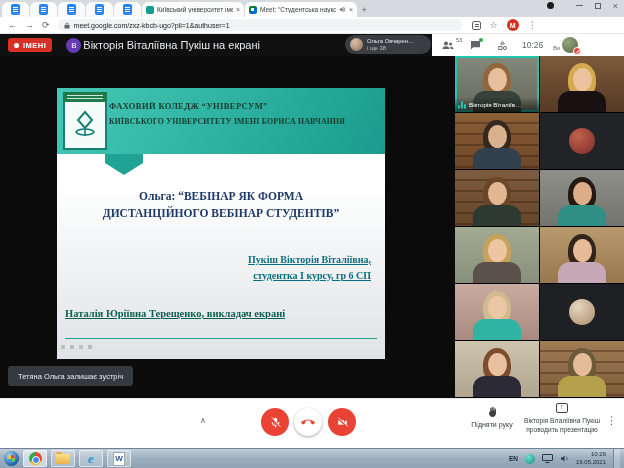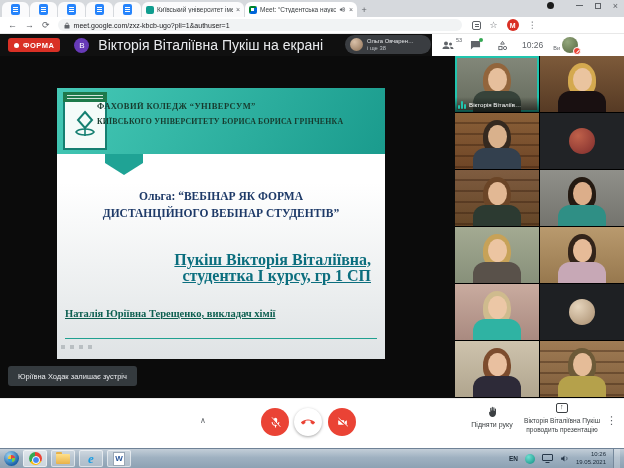--- a/index.html
+++ b/index.html
@@ -47,21 +47,21 @@
   .kebab{font-size:9px;color:#5f6368;line-height:1;}
 
   
   .meethead{position:absolute;left:0;top:34px;width:624px;height:22px;background:#101010;display:flex;align-items:center;}
   .recpill{margin-left:8px;height:14px;background:#d93025;border-radius:3px;display:flex;align-items:center;gap:4px;
     padding:0 6px;}
   .recpill .dot{width:5px;height:5px;border-radius:50%;background:#fff;}
   .recpill .txt{color:#fff;font-size:7.5px;font-weight:bold;letter-spacing:.5px;}
   .presavatar{width:15px;height:15px;border-radius:50%;background:#673ab7;color:#fff;font-size:8px;
     display:flex;align-items:center;justify-content:center;margin-left:14px;}
-  .banner{color:#e8eaed;font-size:14px;margin-left:9px;white-space:nowrap;}
+  .banner{color:#e8eaed;font-size:11px;margin-left:2px;white-space:nowrap;}
   .headwhite{position:absolute;left:432px;top:0;width:192px;height:22px;background:#ffffff;display:flex;align-items:center;}
   .peoplewrap{position:relative;margin-left:10px;}
   .count{position:absolute;right:-8px;top:-3px;font-size:5.5px;color:#5f6368;}
   .chatwrap{position:relative;margin-left:16px;}
   .greendot{position:absolute;right:-2px;top:-2px;width:4px;height:4px;border-radius:50%;background:#34a853;}
   .actwrap{margin-left:16px;}
   .htime{margin-left:14px;font-size:8.5px;color:#5f6368;}
   .youwrap{margin-left:10px;display:flex;align-items:flex-end;gap:2px;position:relative;}
   .youlbl{font-size:5.5px;color:#5f6368;margin-bottom:2px;}
   .youav{width:16px;height:16px;border-radius:50%;background:radial-gradient(circle at 35% 30%,#93a77c,#55663f);}
@@ -80,27 +80,27 @@
   .slide{position:absolute;left:57px;top:32px;width:328px;height:271px;background:linear-gradient(180deg,#ffffff 35%,#e9eced 80%,#dfe3e5);overflow:hidden;}
   .band{position:absolute;left:0;top:0;width:328px;height:66px;background:linear-gradient(120deg,#45c9b6,#1a9b8d);}
   .pointer-rect{position:absolute;left:48px;top:66px;width:38px;height:9px;background:#1fa395;}
   .pointer-tri{position:absolute;left:48px;top:75px;width:0;height:0;border-left:19px solid transparent;
     border-right:19px solid transparent;border-top:12px solid #1fa395;}
   .logo{position:absolute;left:6px;top:4px;width:44px;height:58px;display:flex;flex-direction:column;}
   .logotop{height:10px;background:#1e7a4b;position:relative;}
   .logotop::after{content:"";position:absolute;left:4px;top:3px;width:36px;height:1px;background:rgba(255,255,255,.8);
     box-shadow:0 3px 0 rgba(255,255,255,.8);}
   .shield{flex:1;background:#f4fbf9;border:2px solid #157f71;border-top:none;display:flex;align-items:center;justify-content:center;}
-  .college{position:absolute;left:40px;top:13px;width:268px;font-family:"Liberation Serif",serif;color:#173a2d;}
+  .college{position:absolute;left:52px;top:13px;width:268px;font-family:"Liberation Serif",serif;color:#173a2d;}
   .college .c1{font-size:8.5px;font-weight:bold;letter-spacing:.4px;}
   .college .c2{font-size:7.8px;font-weight:bold;letter-spacing:.2px;margin-top:6px;}
   .topic{position:absolute;left:0;top:100px;width:328px;text-align:center;font-family:"Liberation Serif",serif;
     color:#1e3a68;font-weight:bold;font-size:11.5px;line-height:17px;}
   .author{position:absolute;right:14px;top:164px;text-align:right;font-family:"Liberation Serif",serif;
-    color:#0b6e7e;font-weight:bold;font-size:16px;line-height:16px;text-decoration:underline;}
+    color:#0b6e7e;font-weight:bold;font-size:10px;line-height:16px;text-decoration:underline;}
   .advisor{position:absolute;left:8px;top:220px;font-family:"Liberation Serif",serif;color:#0d5f50;
     font-weight:bold;font-size:10.5px;text-decoration:underline;}
   .rule{position:absolute;left:8px;right:8px;top:250px;height:1px;background:#20a090;}
   .slidenav{position:absolute;left:4px;top:257px;display:flex;gap:5px;}
   .slidenav i{width:4px;height:4px;background:#b9bfc2;display:block;}
   .toast{position:absolute;left:8px;top:310px;height:20px;background:#343a3e;border-radius:3px;display:flex;
     align-items:center;padding:0 10px;color:#e8eaed;font-size:7.5px;white-space:nowrap;}
 
   
   .grid{position:absolute;left:455px;top:56px;width:169px;height:342px;background:#000;
@@ -226,21 +226,21 @@
       <span class="transl"></span>
       <span class="star">☆</span>
       <span class="chravatar">M</span>
       <span class="kebab">⋮</span>
     </div>
   </div>
 
   <div class="meethead">
     <div class="recpill">
       <span class="dot"></span>
-      <span class="txt">ФОРМА</span>
+      <span class="txt">ІМЕНІ</span>
     </div>
     <span class="presavatar">В</span>
     <span class="banner">Вікторія Віталіївна Пукіш на екрані</span>
     <div class="pplpill">
       <span class="pillav"></span>
       <span class="pilltxt">
         <span class="l1">Ольга Овчарен…</span>
         <span class="l2">і ще 38</span>
       </span>
     </div>
@@ -284,42 +284,42 @@
         <div class="shield">
           <svg width="26" height="30" viewBox="0 0 26 30">
               <polygon points="13,2 20,10 13,18 6,10" fill="none" stroke="#157f71" stroke-width="2"></polygon>
               <path d="M4 22c3-4 15-4 18 0-3 4-15 4-18 0z" fill="none" stroke="#157f71" stroke-width="1.6"></path>
               <line x1="13" y1="18" x2="13" y2="26" stroke="#157f71" stroke-width="1.6"></line>
             </svg>
         </div>
       </div>
       <div class="college">
         <div class="c1">ФАХОВИЙ КОЛЕДЖ “УНІВЕРСУМ”</div>
-        <div class="c2">КИЇВСЬКОГО УНІВЕРСИТЕТУ БОРИСА БОРИСА ГРІНЧЕНКА</div>
+        <div class="c2">КИЇВСЬКОГО УНІВЕРСИТЕТУ ІМЕНІ БОРИСА НАВЧАННЯ</div>
       </div>
       <div class="pointer-rect"></div>
       <div class="pointer-tri"></div>
       <div class="topic">
         <div>Ольга: “ВЕБІНАР ЯК ФОРМА</div>
         <div>ДИСТАНЦІЙНОГО ВЕБІНАР СТУДЕНТІВ”</div>
       </div>
       <div class="author">
         <div>Пукіш Вікторія Віталіївна,</div>
-        <div>студентка І курсу, гр 1 СП</div>
-      </div>
-      <div class="advisor">Наталія Юріївна Терещенко, викладач хімії</div>
+        <div>студентка І курсу, гр 6 СП</div>
+      </div>
+      <div class="advisor">Наталія Юріївна Терещенко, викладач екрані</div>
       <div class="rule"></div>
       <div class="slidenav">
           <i></i>
           <i></i>
           <i></i>
           <i></i>
         </div>
     </div>
-    <div class="toast">Юріївна Ходак залишає зустріч</div>
+    <div class="toast">Тетяна Ольга залишає зустріч</div>
   </div>
 
   <aside class="grid">
       <div class="tile active" style="background: linear-gradient(rgb(131, 136, 122), rgb(100, 106, 92));">
         <div class="hair" style="background:#92653c"></div>
         <div class="face" style="background:#e6bf9c"></div>
         <div class="torso" style="background:#37433a"></div>
         <div class="tilelabel">
           <span class="eq">
             <i></i>

